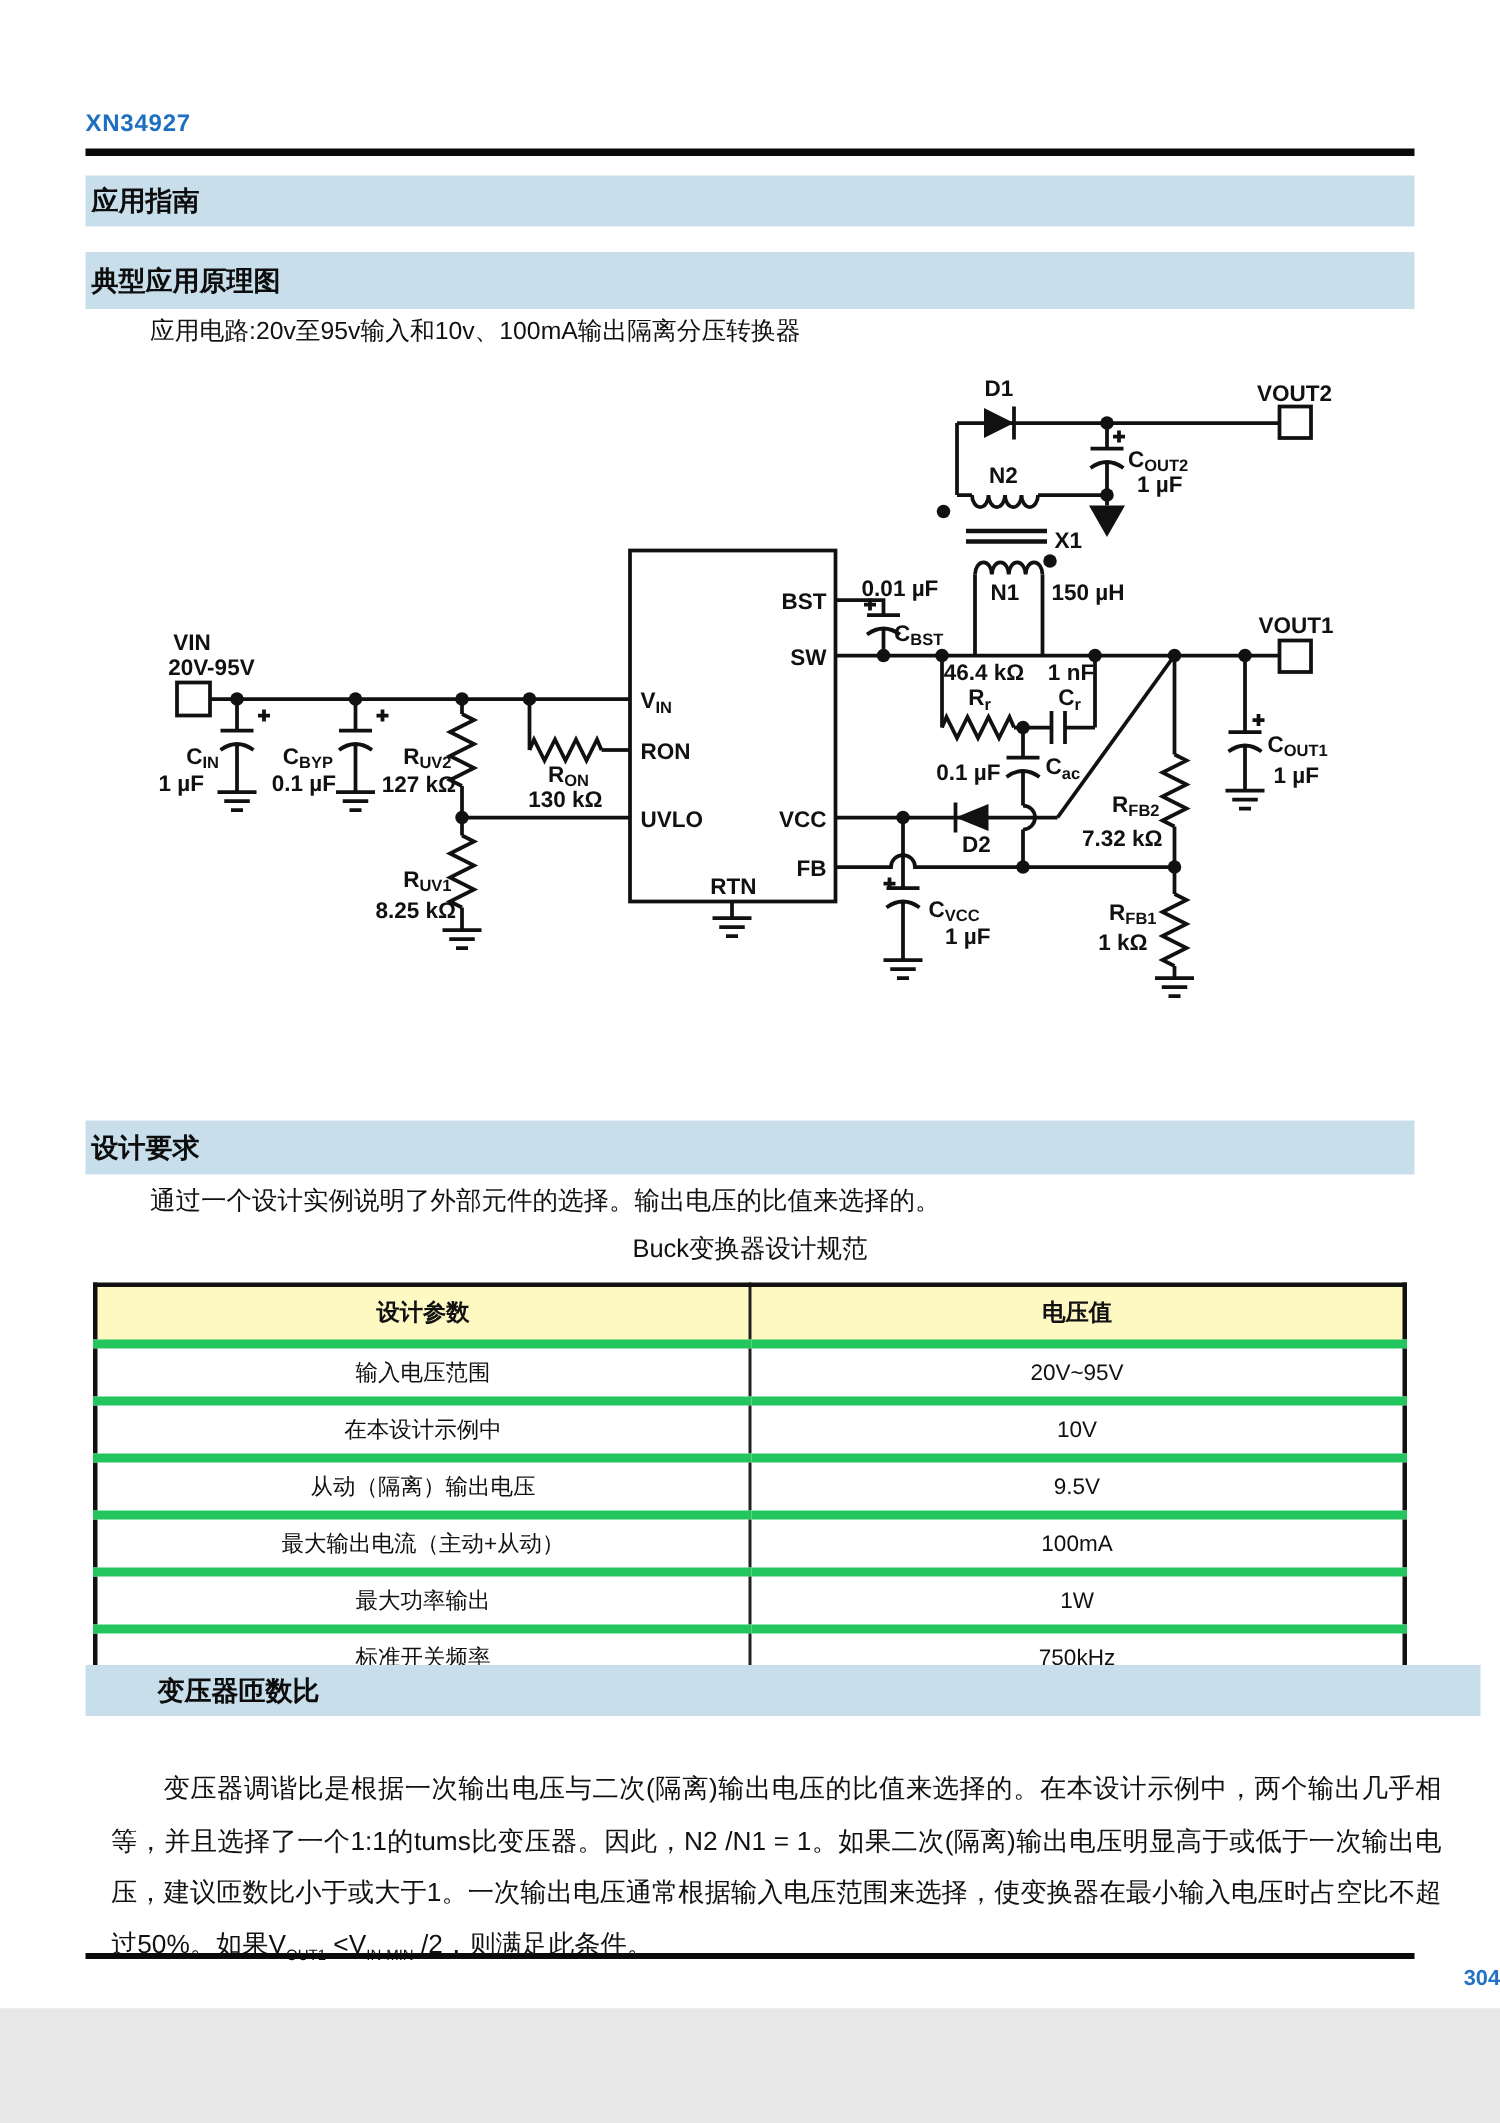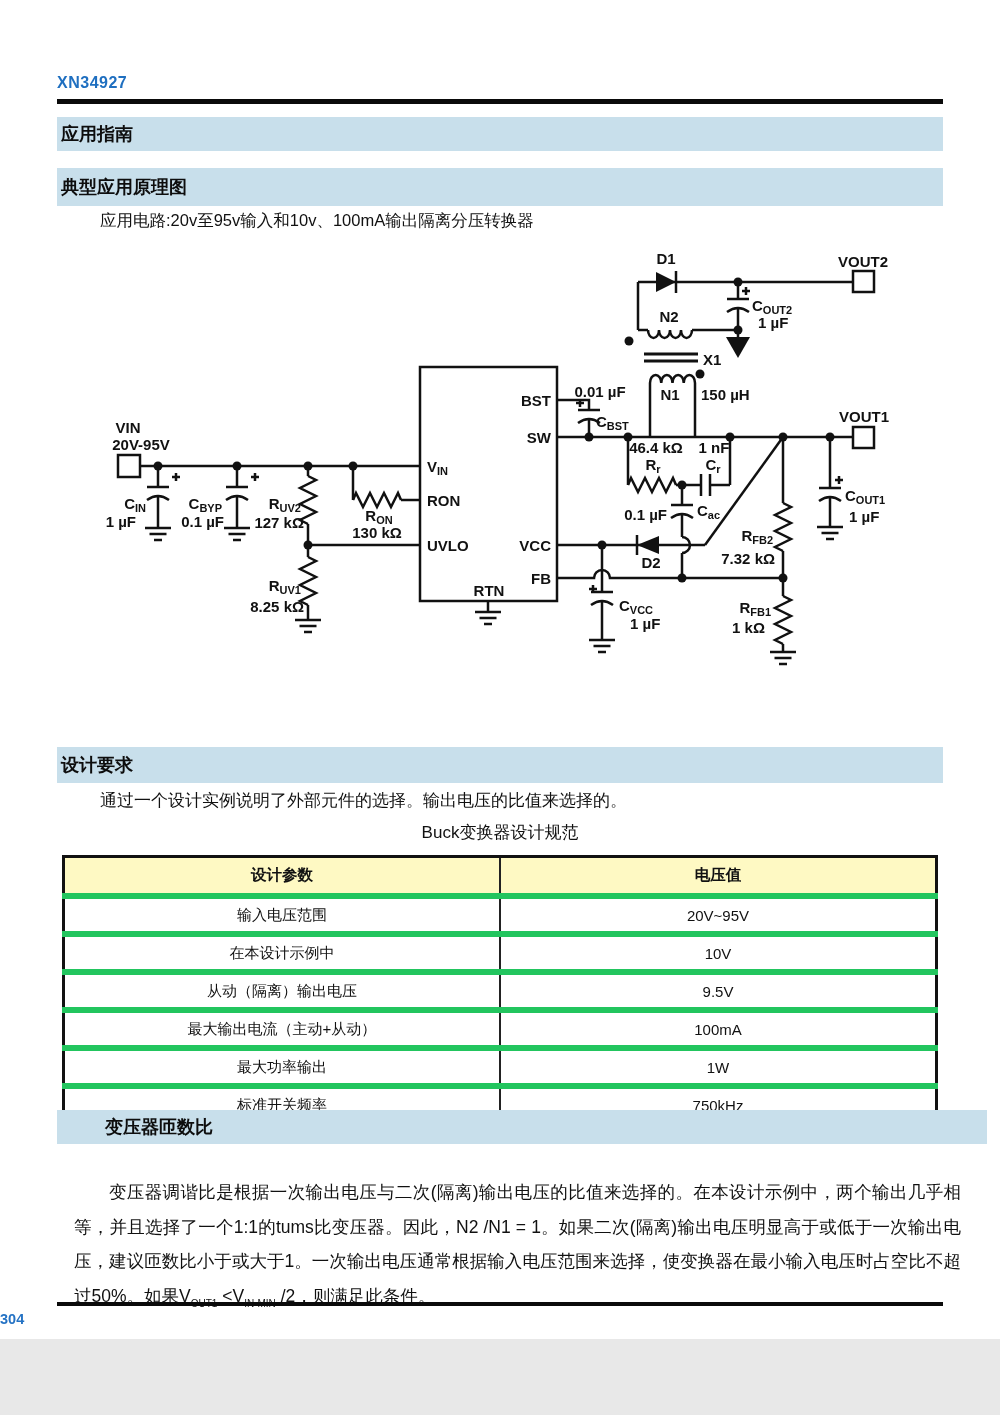--- a/index.html
+++ b/index.html
@@ -26,21 +26,21 @@
   .intro{position:absolute;left:100px;top:789px;margin:0;font-size:17px;}
   .table-title{position:absolute;left:62px;top:821px;width:876px;text-align:center;font-size:17px;}
   .spec-table{position:absolute;left:62px;top:855px;width:876px;border-collapse:collapse;
               border:3px solid #111;border-bottom-width:5px;table-layout:fixed;}
   .spec-table th{height:33px;background:#fef9c3;font-size:15.5px;font-weight:bold;border-bottom:4px solid #111;}
   .spec-table td{height:30px;text-align:center;font-size:15px;border-top:6px solid #22c55e;}
   .spec-table td:last-child,.spec-table th:last-child{border-left:2px solid #222;}
   .turns{position:absolute;left:57px;top:1158px;width:887px;margin:17px;font-size:17.5px;
          line-height:34.5px;text-align:justify;text-indent:2em;}
   .turns sub{font-size:10px;line-height:0;}
-  .pageno{position:absolute;left:0;top:1311px;width:1000px;text-align:left;
+  .pageno{position:absolute;left:0;top:1311px;width:1000px;text-align:right;
           font-size:14.5px;font-weight:bold;color:#2472c4;}
 </style>
 </head>
 <body>
 
 <div class="page">
 
   <div class="doc-title">XN34927</div>
   <div class="rule rule-top"></div>
 

